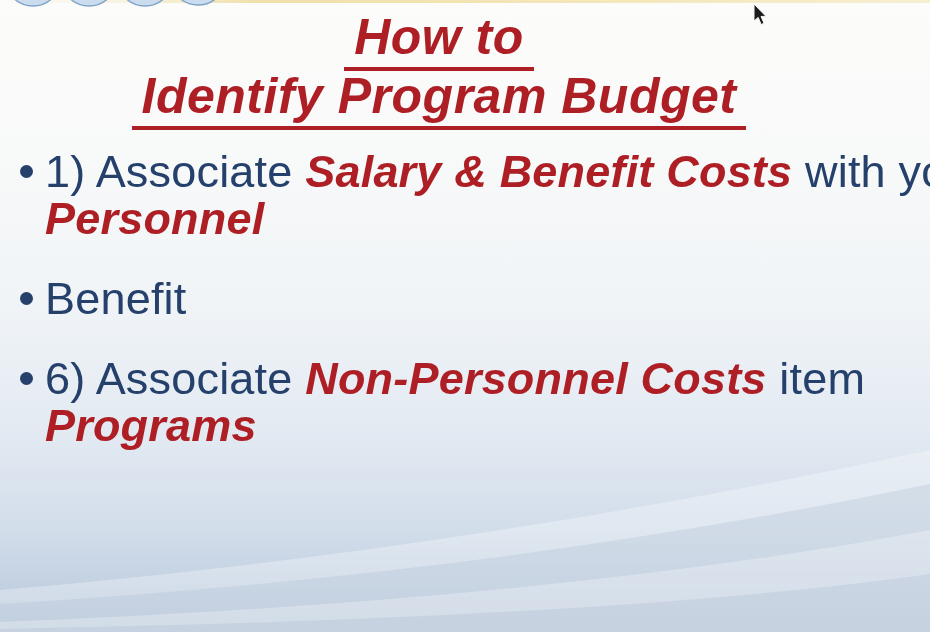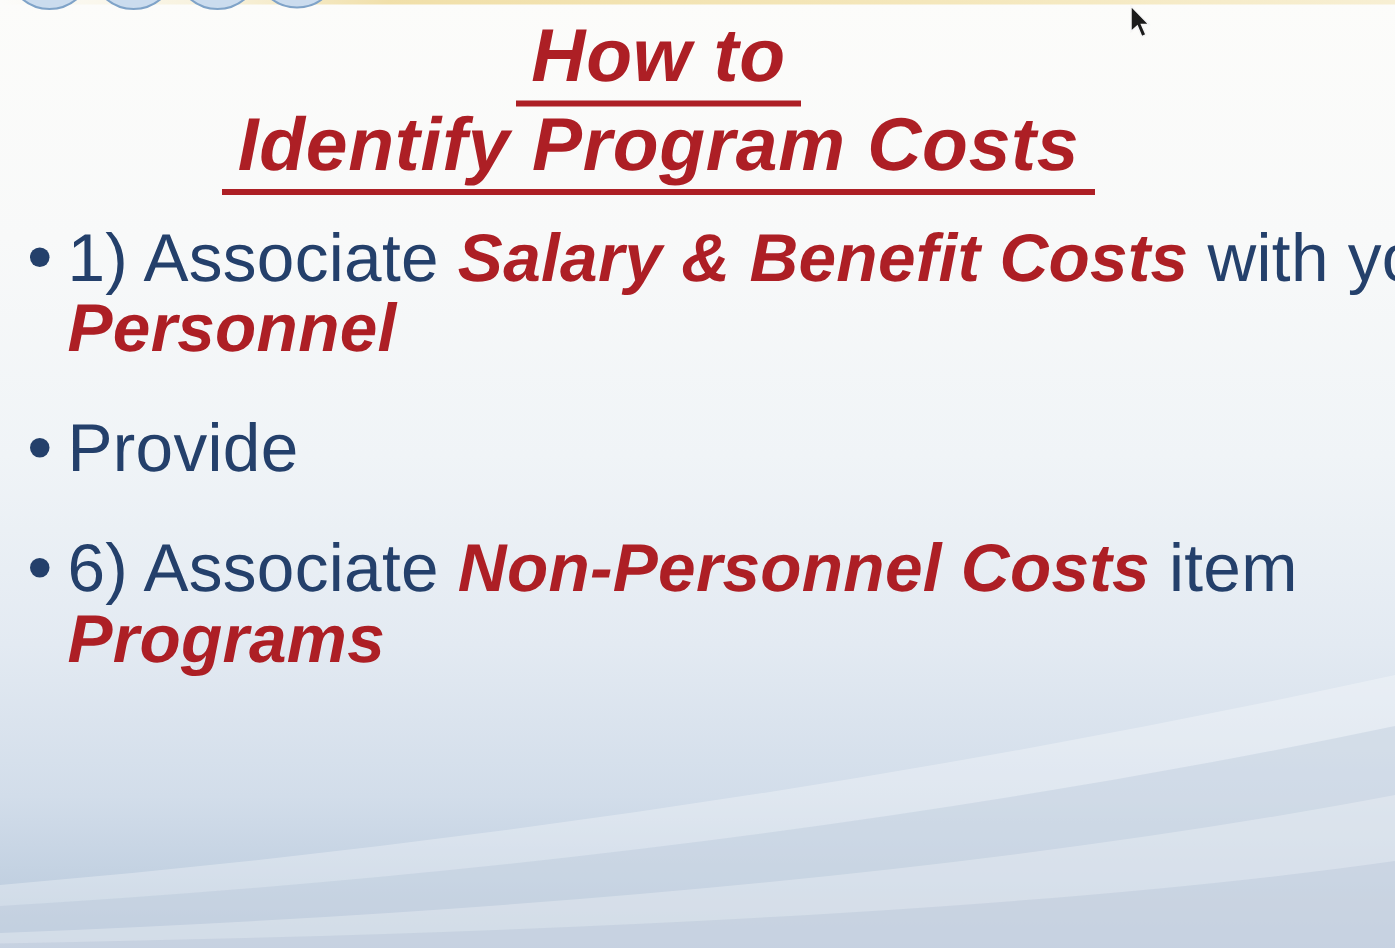--- a/index.html
+++ b/index.html
@@ -124,36 +124,36 @@
       <circle cx="145" cy="-22" r="28"></circle>
       <circle cx="198" cy="-23" r="28"></circle>
     </g>
   </svg>
 
   <div class="title">
     <div class="title-row">
       <span class="tline">How to</span>
     </div>
     <div class="title-row">
-      <span class="tline">Identify Program Costs</span>
+      <span class="tline">Identify Program Budget</span>
     </div>
   </div>
 
   <ul class="bullets">
       <li class="bullet">
         <span class="dot"></span>
         <div class="btext">
           <div class="bline"><span class="nm">1) Associate </span><span class="em">Salary &amp; Benefit Costs</span><span class="nm"> with your</span></div>
           <div class="bline"><span class="em">Personnel</span></div>
         </div>
       </li>
       <li class="bullet">
         <span class="dot"></span>
         <div class="btext">
-          <div class="bline"><span class="nm">Provide</span></div>
+          <div class="bline"><span class="nm">Benefit</span></div>
         </div>
       </li>
       <li class="bullet">
         <span class="dot"></span>
         <div class="btext">
           <div class="bline"><span class="nm">6) Associate </span><span class="em">Non-Personnel Costs</span><span class="nm"> item</span></div>
           <div class="bline"><span class="em">Programs</span></div>
         </div>
       </li>
     </ul>

